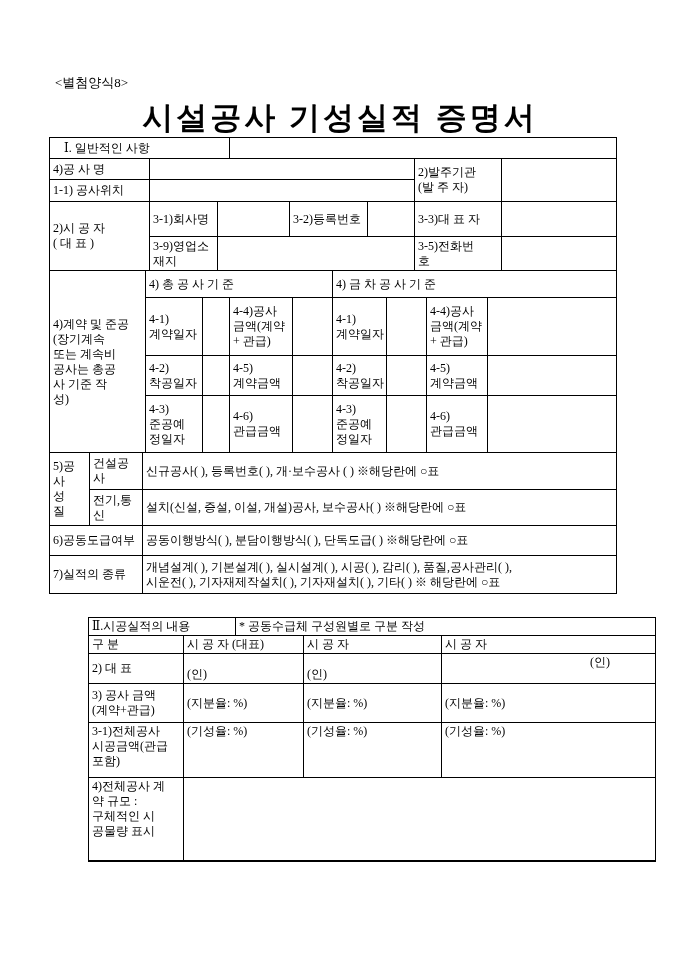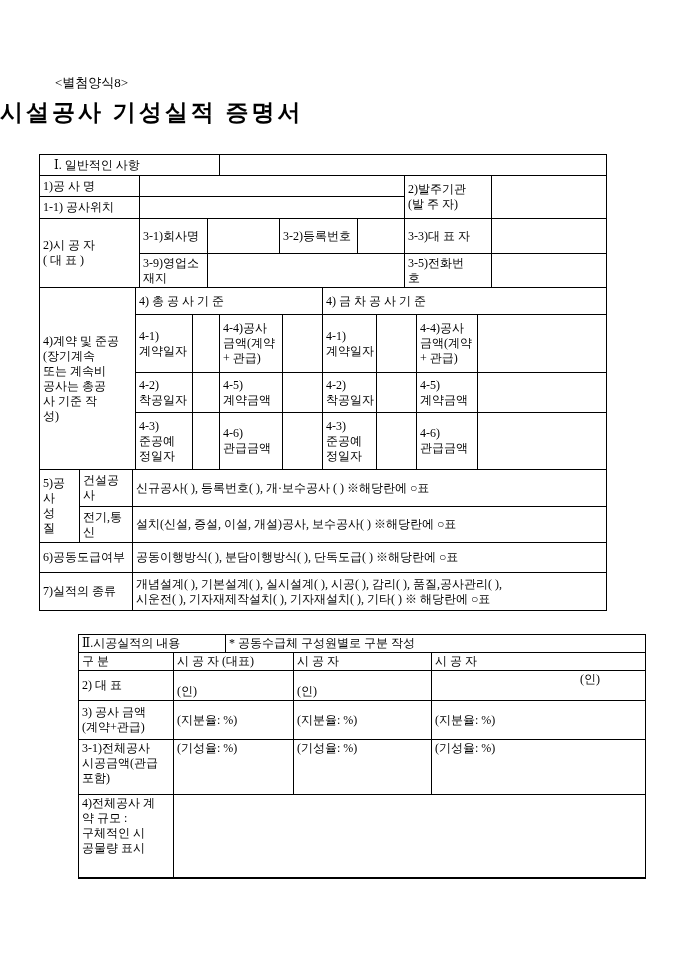--- a/index.html
+++ b/index.html
@@ -4,24 +4,24 @@
 <style>
   html,body{margin:0;padding:0;}
   body{
     width:680px;height:962px;position:relative;background:#ffffff;
     font-family:"Liberation Serif","DejaVu Serif",serif;
     color:#000;
   }
   .page{position:absolute;left:0;top:0;width:680px;height:962px;background:#fff;}
   .form-tag{position:absolute;left:55px;top:74px;font-size:13px;}
   .doc-title{
-    position:absolute;left:0;top:97px;width:680px;text-align:left;
-    font-size:23px;font-weight:bold;letter-spacing:3px;
+    position:absolute;left:0;top:97px;width:680px;text-align:center;
+    font-size:31px;font-weight:bold;letter-spacing:3px;
   }
-  .tbl-wrap{position:absolute;left:39px;width:567px;margin-top:17px;}
+  .tbl-wrap{position:absolute;left:49px;width:567px;}
   #tableI{top:137px;}
   #tableII{top:617px;padding-left:39px;}
   table.band{border-collapse:collapse;table-layout:fixed;width:567px;}
   table.band + table.band{margin-top:-1px;}
   td{
     border:1px solid #000;font-size:12px;line-height:1.25;
     padding:1px 2px 1px 3px;vertical-align:middle;overflow:hidden;
     white-space:pre-line;word-break:keep-all;
   }
   td.ctr{text-align:left;}
@@ -56,21 +56,21 @@
 
     <table class="band">
       <colgroup>
           <col style="width:100px">
           <col style="width:265px">
           <col style="width:87px">
           <col style="width:115px">
         </colgroup>
       <tbody>
           <tr style="height:21px">
-        <td>1)공 사 명</td>
+        <td>4)공 사 명</td>
         <td></td>
         <td rowspan="2">2)발주기관
  (발 주 자)</td>
         <td rowspan="2"></td>
       </tr>
       <tr style="height:22px">
         <td>1-1) 공사위치</td>
         <td></td>
       </tr>
     </tbody>

